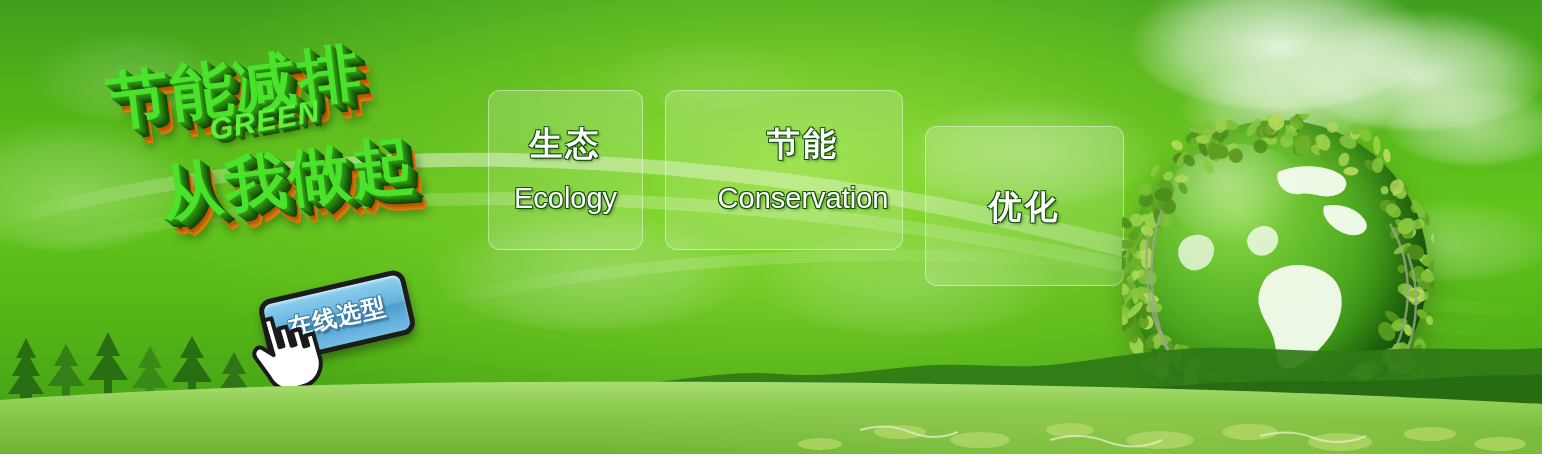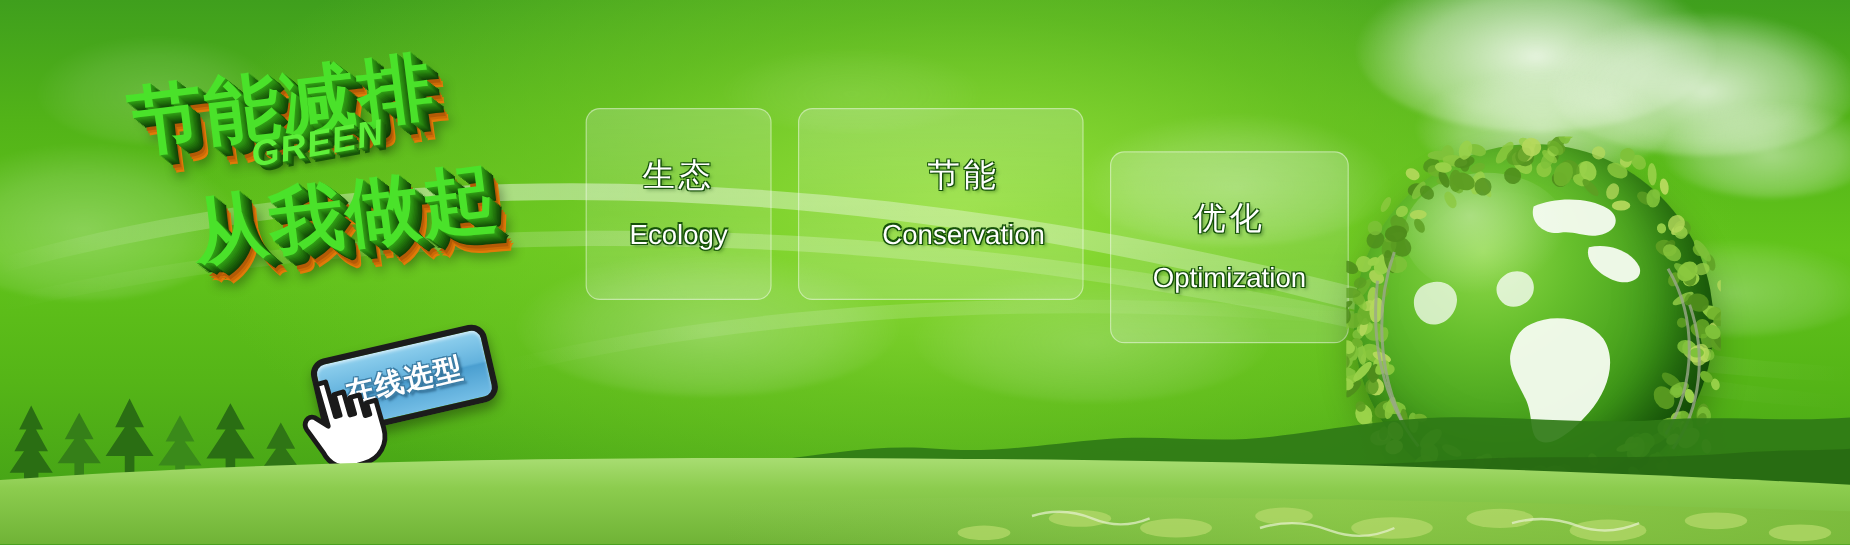--- a/index.html
+++ b/index.html
@@ -63,25 +63,25 @@
   .card{
     width:155px;height:160px;border-radius:12px;
     background:linear-gradient(180deg,rgba(255,255,255,.20) 0%,rgba(255,255,255,.11) 55%,rgba(255,255,255,.17) 100%);
     border:1px solid rgba(255,255,255,.42);
     display:flex;flex-direction:column;align-items:center;justify-content:center;gap:24px;
     box-sizing:border-box;padding:0 6px;
   }
   .card.wide{width:238px;padding-left:44px;}
   .card.wide2{width:199px;margin-top:36px;}
   .cn{
-    font-size:27px;color:#ffffff;font-weight:normal;letter-spacing:3px;line-height:1;
+    font-size:33px;color:#ffffff;font-weight:bold;letter-spacing:3px;line-height:1;
     text-shadow:0 0 1px #16520a, 1px 1px 0 #16520a,-1px 1px 0 #16520a,1px -1px 0 #16520a,-1px -1px 0 #16520a, 2px 2px 3px rgba(10,60,5,.5);
   }
   .en{
-    font-size:23px;color:#ffffff;line-height:1;white-space:nowrap;
+    font-size:29px;color:#ffffff;line-height:1;white-space:nowrap;
     text-shadow:0 0 1px #16520a, 1px 1px 0 #16520a,-1px 1px 0 #16520a,1px -1px 0 #16520a,-1px -1px 0 #16520a, 2px 2px 3px rgba(10,60,5,.5);
   }
   .tagline{
     position:absolute;left:504px;top:260px;font-size:17px;color:#ffffff;letter-spacing:.2px;
     text-shadow:0 1px 2px rgba(20,70,10,.45);
   }
 
   
   .cta-wrap{position:absolute;left:252px;top:276px;width:170px;height:100px;}
   .cta{
@@ -162,21 +162,20 @@
     <div class="card">
       <div class="cn">生态</div>
       <div class="en">Ecology</div>
     </div>
     <div class="card wide">
       <div class="cn">节能</div>
       <div class="en">Conservation</div>
     </div>
     <div class="card wide2">
       <div class="cn">优化</div>
-      <div class="en">Optimization</div>
     </div>
   </div>
 
 
   <div class="cta-wrap">
     <div class="cta">
       <span class="cta-label">在线选型</span>
     </div>
     <svg class="cursor" viewBox="0 0 84 92">
       <g transform="rotate(-16 42 46)">

